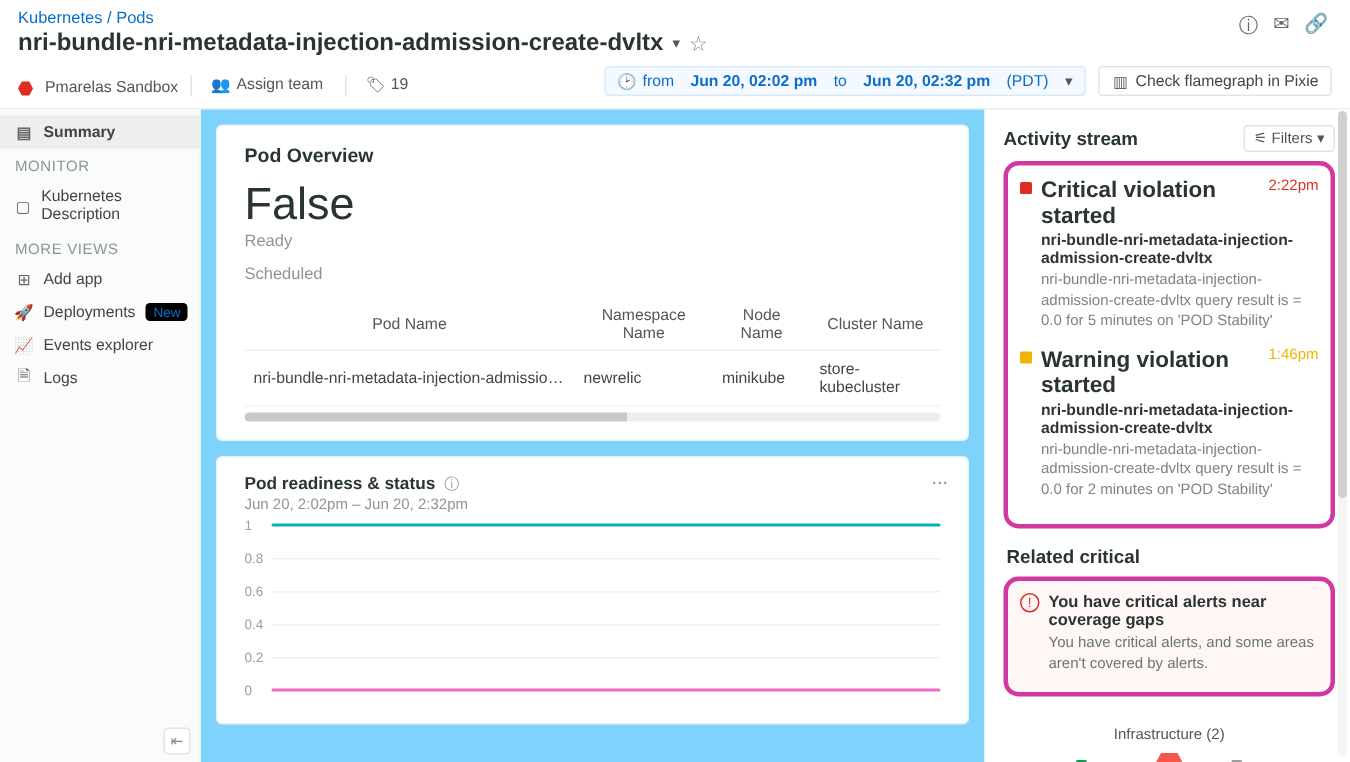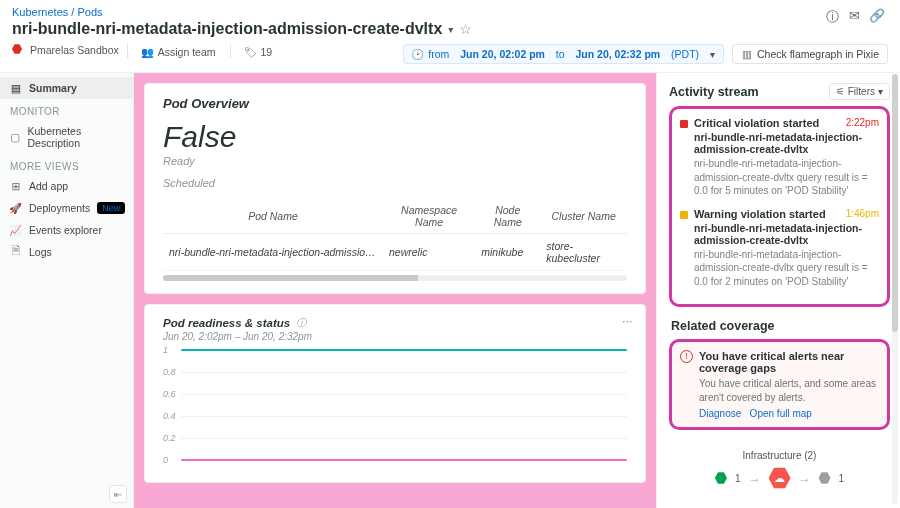--- a/index.html
+++ b/index.html
@@ -5,36 +5,36 @@
   *{box-sizing:border-box;margin:0;padding:0;}
   html,body{width:900px;height:508px;overflow:hidden;font-family:-apple-system,"Segoe UI",Helvetica,Arial,sans-serif;font-size:11px;color:#2a3434;background:#fff;}
   a{color:#0b6ecb;text-decoration:none;}
   .hdr{padding:6px 12px 2px 12px;}
   .crumb{font-size:11px;color:#0b6ecb;}
   .title-row{display:flex;align-items:center;gap:6px;margin-top:2px;}
   .title{font-size:16px;font-weight:600;color:#2a3434;}
   .chev{font-size:10px;color:#555;}
   .star{color:#888;font-size:14px;}
   .hdr-icons{position:absolute;right:14px;top:8px;display:flex;gap:10px;color:#666;font-size:13px;}
-  .meta-row{display:flex;align-items:flex-start;gap:8px;padding:4px 12px 8px 12px;font-size:10.5px;color:#555;border-bottom:1px solid #edeeee;flex-wrap:wrap;}
+  .meta-row{display:flex;align-items:flex-end;gap:8px;padding:4px 12px 8px 12px;font-size:10.5px;color:#555;border-bottom:1px solid #edeeee;flex-wrap:wrap;}
   .meta-item{display:flex;align-items:center;gap:4px;padding:2px 6px;border-radius:3px;}
   .meta-sep{height:14px;width:1px;background:#e3e4e4;}
   .hex-red{width:10px;height:10px;background:#df2d24;clip-path:polygon(25% 3%,75% 3%,100% 50%,75% 97%,25% 97%,0 50%);}
   .time-pill{margin-left:auto;display:flex;align-items:center;gap:4px;border:1px solid #d7e9f7;background:#f3f9fe;color:#0b6ecb;border-radius:3px;padding:3px 8px;font-size:10.5px;}
   .time-pill b{font-weight:600;}
   .pixie{display:flex;align-items:center;gap:4px;border:1px solid #e3e4e4;border-radius:3px;padding:3px 8px;color:#444;}
   .body{display:flex;height:calc(100% - 72px);}
   .sidebar{width:134px;flex:0 0 134px;border-right:1px solid #edeeee;background:#fafbfb;padding-top:4px;position:relative;}
   .sb-item{display:flex;align-items:center;gap:7px;padding:5px 10px;color:#444;font-size:10.5px;cursor:pointer;}
   .sb-item.active{background:#edeeee;font-weight:600;}
   .sb-header{padding:7px 10px 3px 10px;font-size:10px;letter-spacing:.04em;color:#8e9494;text-transform:uppercase;}
   .ic{width:12px;height:12px;color:#666;display:inline-flex;align-items:center;justify-content:center;}
   .new-pill{margin-left:auto;background:#000000;color:#0b6ecb;border-radius:3px;font-size:9px;padding:1px 5px;}
   .sb-collapse{position:absolute;bottom:6px;right:6px;border:1px solid #e3e4e4;background:#fff;border-radius:3px;width:18px;height:18px;display:flex;align-items:center;justify-content:center;color:#888;font-size:10px;}
-  .main{flex:1;overflow:auto;background:#f9a8d4;padding:10px;font-style:italic;}
+  .main{flex:1;overflow:auto;background:#7dd3fc;padding:10px;}
   .card{background:#fff;border:1px solid #edeeee;border-radius:4px;padding:12px 18px;margin-bottom:10px;position:relative;}
   .card h2{font-size:13px;font-weight:600;margin-bottom:10px;}
   .big{font-size:30px;font-weight:500;color:#2a3434;line-height:1.05;}
   .big-label{font-size:11px;color:#8e9494;margin:2px 0 10px 0;}
   table{width:100%;border-collapse:collapse;font-size:10.5px;}
   th{color:#555;text-align:center;font-weight:500;padding:5px 6px;border-bottom:1px solid #edeeee;}
   td{padding:6px 6px;color:#444;border-bottom:1px solid #f3f4f4;}
   .hscroll{height:6px;margin-top:4px;border-radius:3px;background:linear-gradient(90deg,#c7c9c9 0 55%,#edeeee 55% 100%);}
   .card-sub{font-size:10px;color:#8e9494;}
   .card-head{display:flex;align-items:center;gap:5px;margin-bottom:2px;}
@@ -44,21 +44,21 @@
   .gl{position:absolute;left:0;right:0;height:1px;background:#f0f1f1;}
   .series{position:absolute;left:0;right:0;height:2px;border-radius:1px;}
   .right{width:244px;flex:0 0 244px;border-left:1px solid #edeeee;padding:10px 10px 10px 12px;overflow:auto;}
   .rs-head{display:flex;align-items:center;margin-bottom:6px;}
   .rs-title{font-size:12.5px;font-weight:600;}
   .filters{margin-left:auto;border:1px solid #e3e4e4;border-radius:3px;padding:2px 6px;font-size:10px;color:#555;display:flex;align-items:center;gap:3px;}
   .tour{border:3px solid #d138a2;border-radius:10px;padding:8px 8px 6px 8px;margin-bottom:12px;}
   .evt{margin-bottom:10px;}
   .evt-h{display:flex;align-items:flex-start;gap:6px;}
   .evt-sq{width:8px;height:8px;margin-top:3px;flex:0 0 8px;border-radius:1px;}
-  .evt-t{font-size:11px;font-weight:600;flex:1;}
+  .evt-t{font-size:15px;font-weight:600;flex:1;}
   .evt-time{font-size:10px;}
   .evt-b{margin-left:14px;margin-top:2px;}
   .evt-name{font-size:10.5px;font-weight:600;color:#333;margin-bottom:2px;}
   .evt-desc{font-size:10px;color:#7d8484;line-height:1.35;}
   .strike{text-decoration:line-through;color:#8e9494;}
   .rel-head{font-size:12.5px;font-weight:600;margin:2px 0 6px 2px;}
   .alert-box{border:3px solid #d138a2;border-radius:10px;padding:8px;background:#fff6f6;}
   .alert-inner{border-radius:4px;}
   .alert-h{display:flex;gap:6px;align-items:flex-start;}
   .alert-ic{width:13px;height:13px;border:1.5px solid #df2d24;color:#df2d24;border-radius:50%;font-size:9px;line-height:10px;text-align:center;flex:0 0 13px;}
@@ -235,32 +235,28 @@
             <span class="evt-t">Warning violation started</span>
             <span class="evt-time" style="color:#f0b400">1:46pm</span>
           </div>
           <div class="evt-b">
             <div class="evt-name">nri-bundle-nri-metadata-injection-admission-create-dvltx</div>
             <div class="evt-desc">nri-bundle-nri-metadata-injection-admission-create-dvltx query result is = 0.0 for 2 minutes on 'POD Stability'</div>
           </div>
         </div>
       </div>
 
-    <div class="rel-head">Related coverage</div>
+    <div class="rel-head">Related critical</div>
     <div class="alert-box">
       <div class="alert-inner">
         <div class="alert-h">
           <span class="alert-ic">!</span>
           <span class="alert-t">You have critical alerts near coverage gaps</span>
         </div>
         <div class="alert-d">You have critical alerts, and some areas aren't covered by alerts.</div>
-        <div class="alert-l">
-          <a href="#">Diagnose</a>&nbsp;&nbsp;
-          <a href="#">Open full map</a>
-        </div>
       </div>
     </div>
 
     <div class="infra">
       <div class="infra-lbl">Infrastructure (2)</div>
       <div class="infra-row">
         <span class="hexs" style="background:#00a14f;"></span>
         <span class="cnt">1</span>
         <span class="arrow">→</span>
         <span class="hexm">

